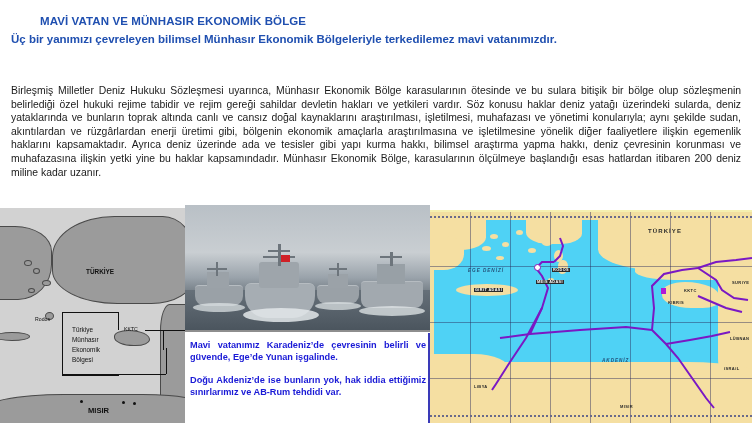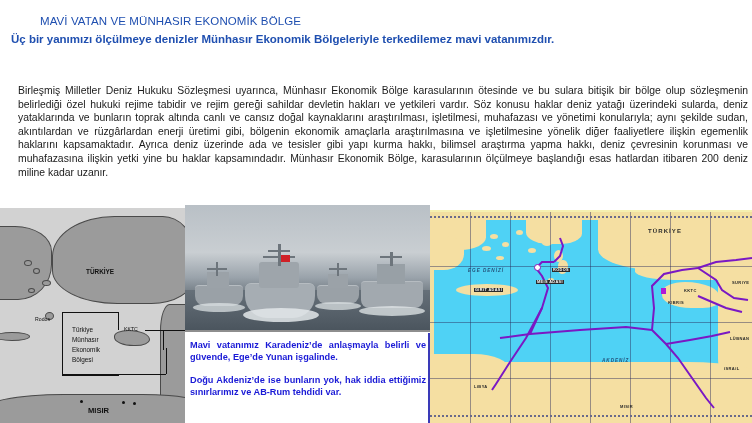--- a/index.html
+++ b/index.html
@@ -9,35 +9,35 @@
     background:#ffffff;
     font-family:"Liberation Sans","DejaVu Sans",sans-serif;
     overflow:hidden;
     position:relative;
   }
   .slide{position:relative;width:752px;height:423px;overflow:hidden;background:#fff;}
 
   
   .hdr-block{position:absolute;left:11px;top:14px;width:732px;}
   .h-title{
-    font-size:11.5px;font-weight:normal;color:#1f4fb0;
+    font-size:11.5px;font-weight:bold;color:#1f4fb0;
     letter-spacing:.1px;line-height:15px;white-space:nowrap;padding-left:29px;
   }
   .h-sub{
     font-size:11.5px;font-weight:bold;color:#1f4fb0;
     line-height:16px;white-space:nowrap;margin-top:2px;
   }
   .h-red{
     font-size:12px;font-weight:bold;color:#e8241a;
     line-height:16px;white-space:nowrap;margin-top:4px;
   }
 
   
   .body-par{
-    position:absolute;left:18px;top:84px;width:730px;
+    position:absolute;left:11px;top:84px;width:730px;
     font-size:10.4px;line-height:13.6px;color:#1a1a1a;
     text-align:justify;
   }
 
   
   .imgrow{position:absolute;left:0;top:205px;width:752px;height:218px;}
 
   
   .map-left{
     position:absolute;left:0;top:3px;width:185px;height:215px;
@@ -103,21 +103,21 @@
   .photo-shadow{position:absolute;left:185px;top:125px;width:245px;height:2px;
       background:#8e8e8e;}
 </style>
 </head>
 <body>
 
 <div class="slide">
 
   <div class="hdr-block">
     <div class="h-title">MAVİ VATAN VE MÜNHASIR EKONOMİK BÖLGE</div>
-    <div class="h-sub">Üç bir yanımızı ölçülmeye denizler Münhasır Ekonomik Bölgeleriyle terkedilemez mavi vatanımızdır.</div>
+    <div class="h-sub">Üç bir yanımızı çevreleyen bilimsel Münhasır Ekonomik Bölgeleriyle terkedilemez mavi vatanımızdır.</div>
   </div>
 
   <div class="body-par">Birleşmiş Milletler Deniz Hukuku Sözleşmesi uyarınca, Münhasır Ekonomik Bölge karasularının ötesinde ve bu sulara bitişik bir bölge olup sözleşmenin belirlediği özel hukuki rejime tabidir ve rejim gereği sahildar devletin hakları ve yetkileri vardır. Söz konusu haklar deniz yatağı üzerindeki sularda, deniz yataklarında ve bunların toprak altında canlı ve cansız doğal kaynaklarını araştırılması, işletilmesi, muhafazası ve yönetimi konularıyla; aynı şekilde sudan, akıntılardan ve rüzgârlardan enerji üretimi gibi, bölgenin ekonomik amaçlarla araştırılmasına ve işletilmesine yönelik diğer faaliyetlere ilişkin egemenlik haklarını kapsamaktadır. Ayrıca deniz üzerinde ada ve tesisler gibi yapı kurma hakkı, bilimsel araştırma yapma hakkı, deniz çevresinin korunması ve muhafazasına ilişkin yetki yine bu haklar kapsamındadır. Münhasır Ekonomik Bölge, karasularının ölçülmeye başlandığı esas hatlardan itibaren 200 deniz miline kadar uzanır.</div>
 
   <div class="imgrow">
 
     <div class="map-left">
       <div class="ml-sea"></div>
 
       <div class="ml-land" style="left:52px;top:8px;width:140px;height:86px;border-radius:44% 22% 30% 46%/46% 40% 30% 38%;"></div>
@@ -191,21 +191,21 @@
       </div>
 
       <div class="foam" style="left:58px;bottom:8px;width:76px;height:14px;"></div>
       <div class="foam" style="left:8px;bottom:18px;width:52px;height:9px;opacity:.7;"></div>
       <div class="foam" style="left:130px;bottom:20px;width:46px;height:8px;opacity:.7;"></div>
       <div class="foam" style="left:174px;bottom:14px;width:66px;height:10px;opacity:.75;"></div>
     </div>
     <div class="photo-shadow"></div>
 
     <div class="caption">
-      <div class="cap-line cap-p1">Mavi vatanımız Karadeniz’de anlaşmayla belirli ve güvende, Ege’de Yunan işgalinde.</div>
+      <div class="cap-line cap-p1">Mavi vatanımız Karadeniz’de çevresinin belirli ve güvende, Ege’de Yunan işgalinde.</div>
       <div class="cap-line cap-p2">Doğu Akdeniz’de ise bunların yok, hak iddia ettiğimiz sınırlarımız ve AB-Rum tehdidi var.</div>
       <div class="edge-r"></div>
     </div>
 
     <div class="map-right">
 
       <div class="mr-sea" style="left:4px;top:8px;width:314px;height:192px;"></div>
 
       <div class="mr-land" style="left:168px;top:6px;width:154px;height:52px;border-radius:0 0 26% 40%;"></div>
       <div class="mr-land" style="left:205px;top:42px;width:118px;height:26px;border-radius:28% 10% 10% 34%;"></div>

